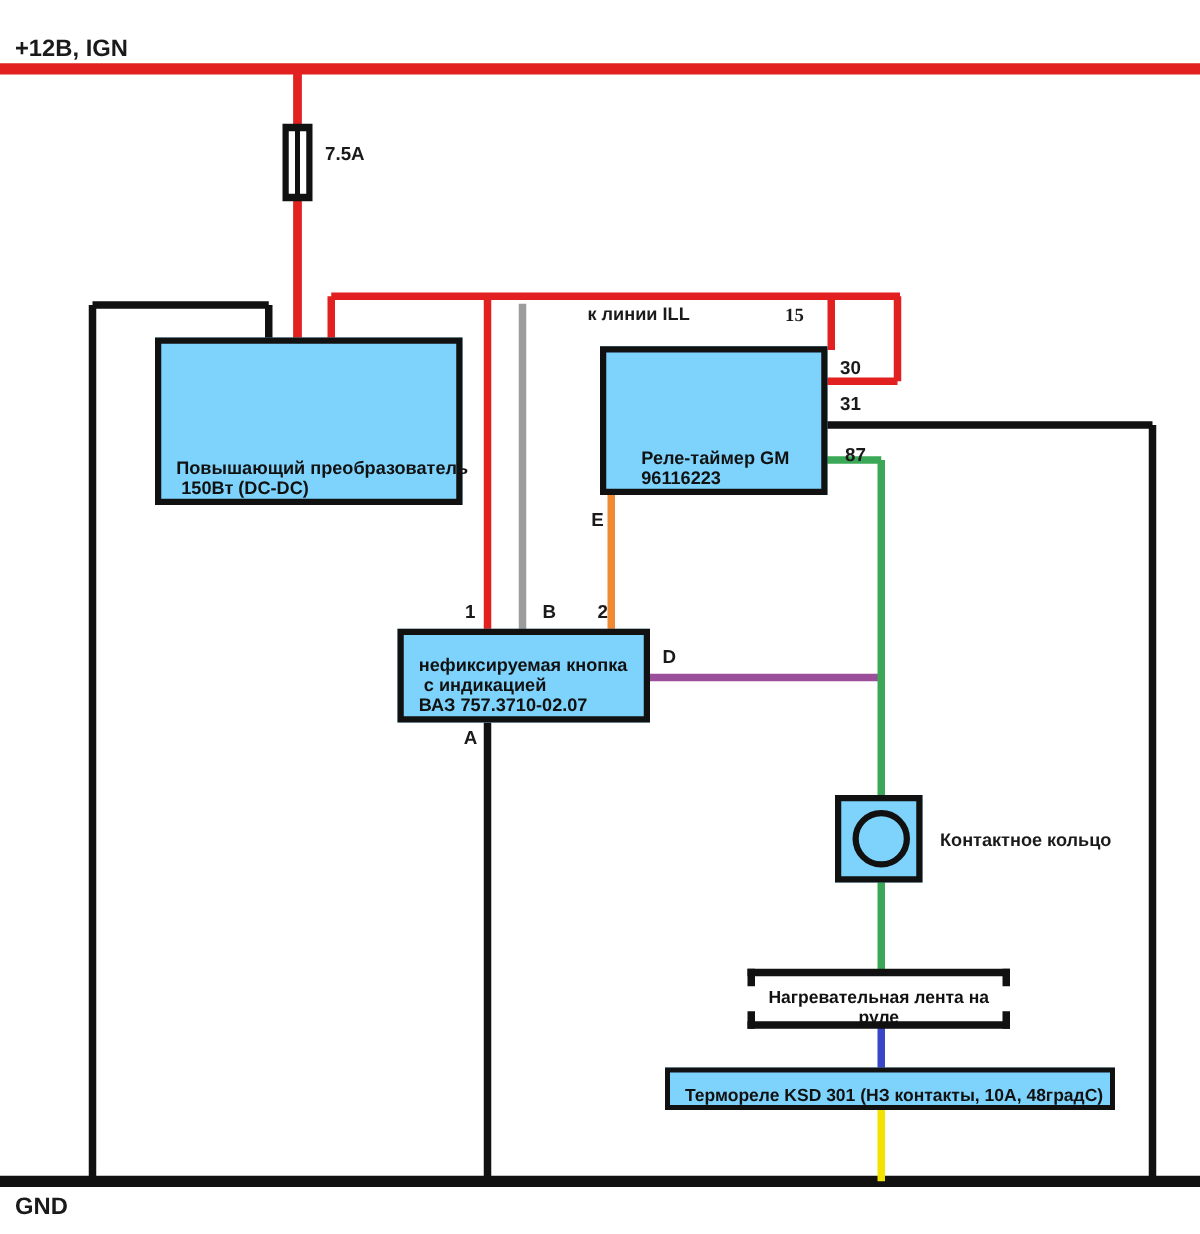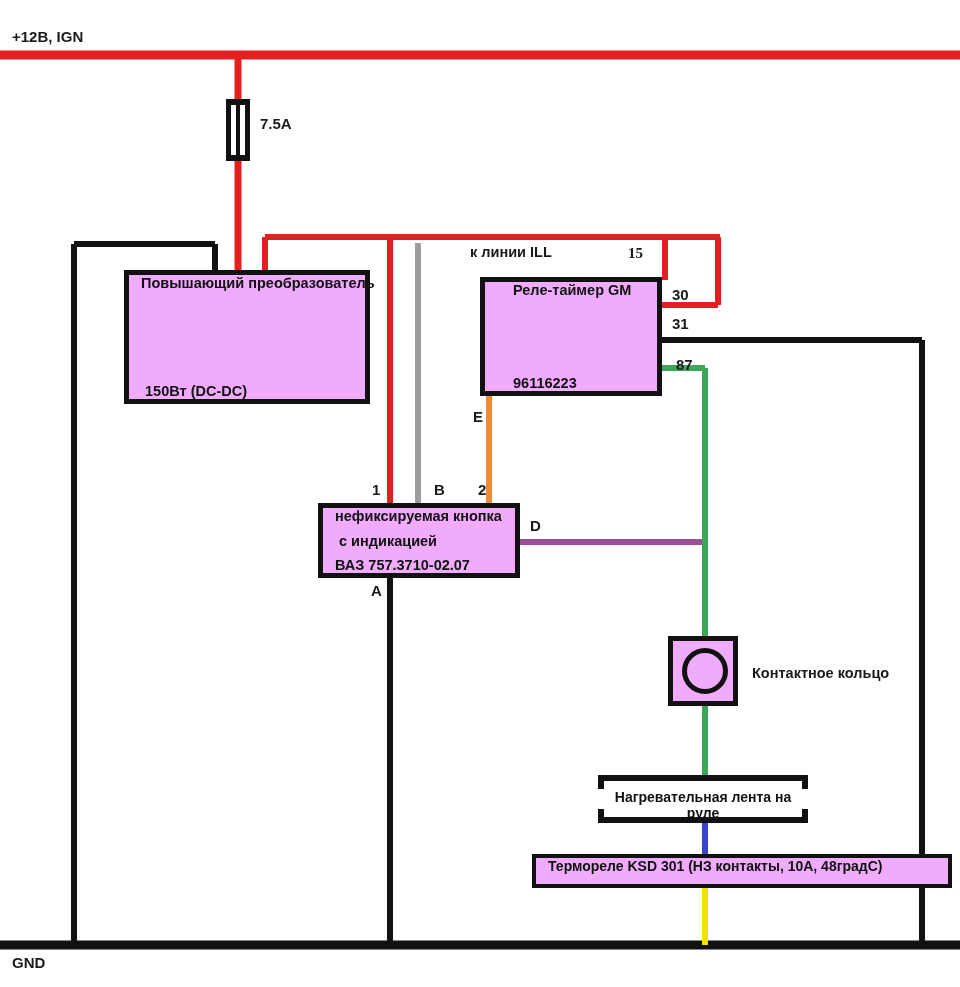--- a/index.html
+++ b/index.html
@@ -24,43 +24,43 @@
     width: 960px;
     height: 987px;
   }
   .lbl {
     position: absolute;
     font-weight: bold;
     color: #1a1a1a;
     white-space: pre;
     line-height: 1.25;
   }
-  .rail-lbl { font-size: 15px; text-align: center; }
+  .rail-lbl { font-size: 19px; text-align: center; }
   .pin-lbl  { font-size: 15px; }
   .note-lbl { font-size: 14.5px; }
   .box {
     position: absolute;
-    background: #f0abfc;
+    background: #7dd3fc;
     border: 5px solid #111111;
     box-sizing: border-box;
     display: flex;
     flex-direction: column;
-    justify-content: space-between;
+    justify-content: flex-end;
   }
   .box .line {
     font-size: 14.5px;
     font-weight: bold;
     color: #111111;
     white-space: pre;
   }
   #dcdc-box { left: 124px; top: 270px; width: 246px; height: 134px; padding-left: 12px; }
   #relay-box { left: 480px; top: 277px; width: 182px; height: 119px; padding-left: 28px; }
   #button-box { left: 318px; top: 503px; width: 202px; height: 75px; padding-left: 12px; }
   #thermo-box {
-    left: 532px; top: 854px; width: 420px; height: 34px;
+    left: 532px; top: 854px; width: 360px; height: 34px;
     border-width: 4px; padding-left: 12px;
   }
   #thermo-box .line { font-size: 14px; }
   #ring-box {
     left: 668px; top: 636px; width: 70px; height: 70px;
     border-width: 5px;
   }
   #ring-circle {
     position: absolute;
     left: 682px; top: 648px;

